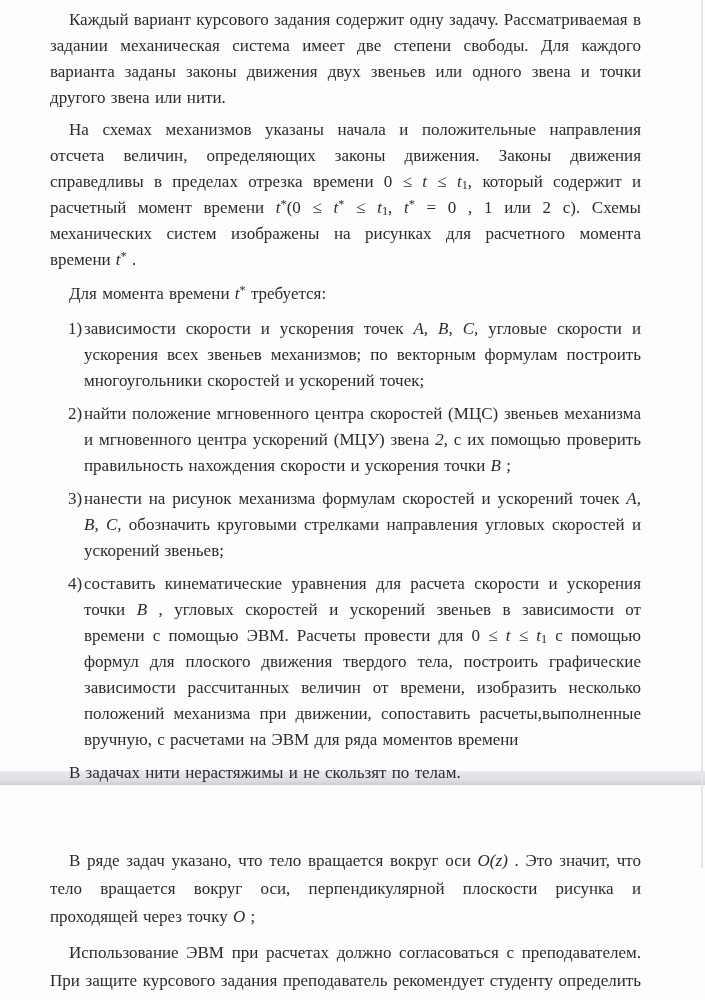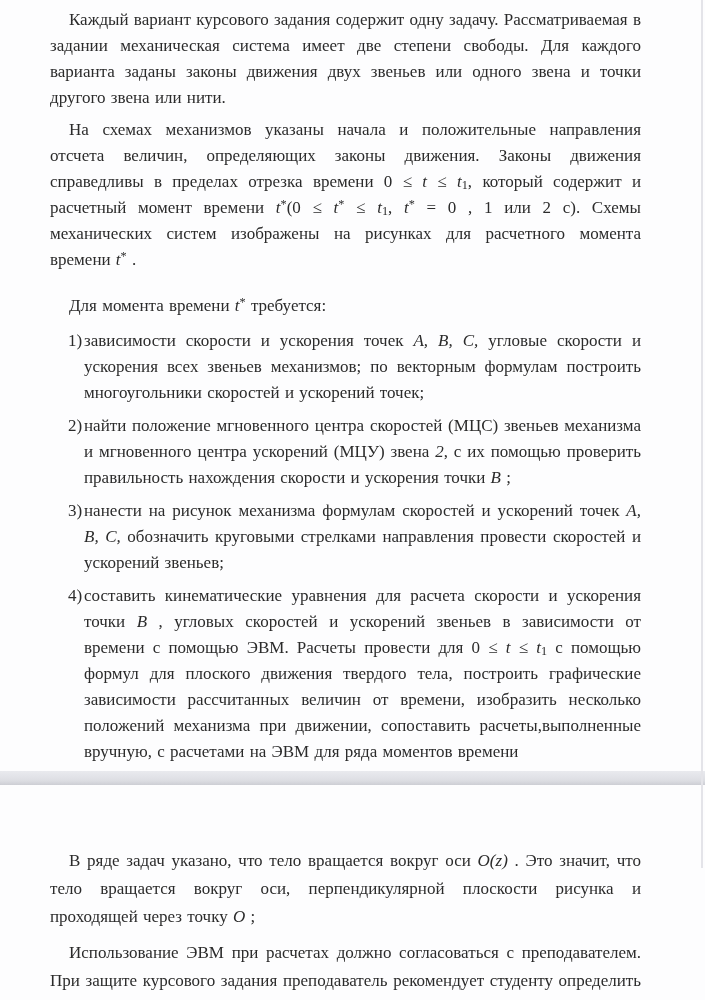--- a/index.html
+++ b/index.html
@@ -10,42 +10,43 @@
   }
   .viewport{position:relative;width:705px;height:868px;}
   .page{background:#fdfdfe;}
   .page1{height:771px;box-sizing:border-box;padding:7px 64px 0 50px;}
   .page2{height:215px;box-sizing:border-box;padding:62px 64px 16px 50px;}
   .page-gap{height:14px;background:linear-gradient(to bottom,#e9eaee 0%,#e3e4e9 35%,#dcdde2 70%,#cdced4 100%);}
   .textblock{font-size:17px;line-height:26px;word-spacing:0.06em;}
   .page2 .textblock{line-height:28px;}
   .para{margin:0 0 6px;text-align:justify;text-indent:19px;}
   .p2para{margin:0 0 8px;}
-  .task-header{margin:20px 0 9px;}
+  .task-header{margin:8px 0 9px;}
   .item{position:relative;padding-left:34px;margin:0 0 7px;text-align:justify;text-indent:0;}
   .item .num{position:absolute;left:18px;top:0;}
   .note{margin:4px 0 0;text-indent:19px;}
   .it{font-style:italic;}
   sup.m{font-size:0.72em;vertical-align:0.45em;line-height:0;}
   sub.m{font-size:0.72em;vertical-align:-0.18em;line-height:0;}
   .edge-line{position:absolute;top:0;right:2px;width:2px;height:100%;background:#e4e4e9;z-index:2;}
 </style>
 </head>
 <body>
 
 <div class="viewport">
   <section class="page page1">
     <div class="textblock" id="page1-content">
         <div class="para"><span>Каждый вариант курсового задания содержит одну задачу. Рассматриваемая в задании механическая система имеет две степени свободы. Для каждого варианта заданы законы движения двух звеньев или одного звена и точки другого звена или нити.</span></div>
         <div class="para"><span>На схемах механизмов указаны начала и положительные направления отсчета величин, определяющих законы движения. Законы движения справедливы в пределах отрезка времени </span><span>0 ≤ </span><span class="it">t</span><span> ≤ </span><span class="it">t</span><sub class="m">1</sub><span>, который содержит и расчетный момент времени </span><span class="it">t</span><sup class="m">*</sup><span>(0 ≤ </span><span class="it">t</span><sup class="m">*</sup><span> ≤ </span><span class="it">t</span><sub class="m">1</sub><span>, </span><span class="it">t</span><sup class="m">*</sup><span> = 0 , 1 или 2 с). Схемы механических систем изображены на рисунках для расчетного момента времени </span><span class="it">t</span><sup class="m">*</sup><span> .</span></div>
         <div class="para task-header"><span>Для момента времени </span><span class="it">t</span><sup class="m">*</sup><span> требуется:</span></div>
         <div class="item"><span class="num">1)</span><span>зависимости скорости и ускорения точек </span><span class="it">A, B, C,</span><span> угловые скорости и ускорения всех звеньев механизмов; по векторным формулам построить многоугольники скоростей и ускорений точек;</span></div>
         <div class="item"><span class="num">2)</span><span>найти положение мгновенного центра скоростей (МЦС) звеньев механизма и мгновенного центра ускорений (МЦУ) звена </span><span class="it">2</span><span>, с их помощью проверить правильность нахождения скорости и ускорения точки </span><span class="it">B</span><span> ;</span></div>
-        <div class="item"><span class="num">3)</span><span>нанести на рисунок механизма формулам скоростей и ускорений точек </span><span class="it">A, B, C,</span><span> обозначить круговыми стрелками направления провести скоростей и ускорений звеньев;</span></div>
+        <div class="item"><span class="num">3)</span><span>нанести на рисунок механизма формулам скоростей и ускорений точек </span><span class="it">A, B, C,</span><span> обозначить круговыми стрелками направления угловых скоростей и ускорений звеньев;</span></div>
         <div class="item"><span class="num">4)</span><span>составить кинематические уравнения для расчета скорости и ускорения точки </span><span class="it">B</span><span> , угловых скоростей и ускорений звеньев в зависимости от времени с помощью ЭВМ. Расчеты провести для </span><span>0 ≤ </span><span class="it">t</span><span> ≤ </span><span class="it">t</span><sub class="m">1</sub><span> с помощью формул для плоского движения твердого тела, построить графические зависимости рассчитанных величин от времени, изобразить несколько положений механизма при движении, сопоставить расчеты,выполненные вручную, с расчетами на ЭВМ для ряда моментов времени</span></div>
+        <div class="para note"><span>В задачах нити нерастяжимы и не скользят по телам.</span></div>
       </div>
   </section>
   <div class="page-gap"></div>
   <section class="page page2">
     <div class="textblock" id="page2-content">
         <div class="para p2para"><span>В ряде задач указано, что тело вращается вокруг оси </span><span class="it">O(z)</span><span> . Это значит, что тело вращается вокруг оси, перпендикулярной плоскости рисунка и проходящей через точку </span><span class="it">O</span><span> ;</span></div>
         <div class="para p2para"><span>Использование ЭВМ при расчетах должно согласоваться с преподавателем. При защите курсового задания преподаватель рекомендует студенту определить скорость и ускорение какой-либо точки звена механизма, например точки </span><span class="it">D</span><span> .</span></div>
       </div>
   </section>
   <div class="edge-line"></div>

